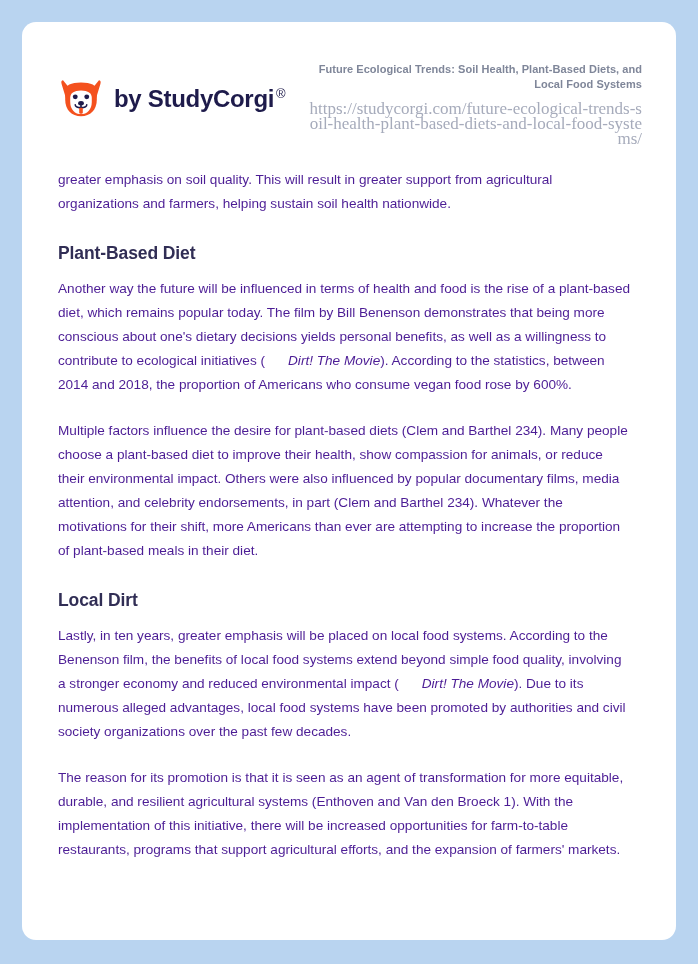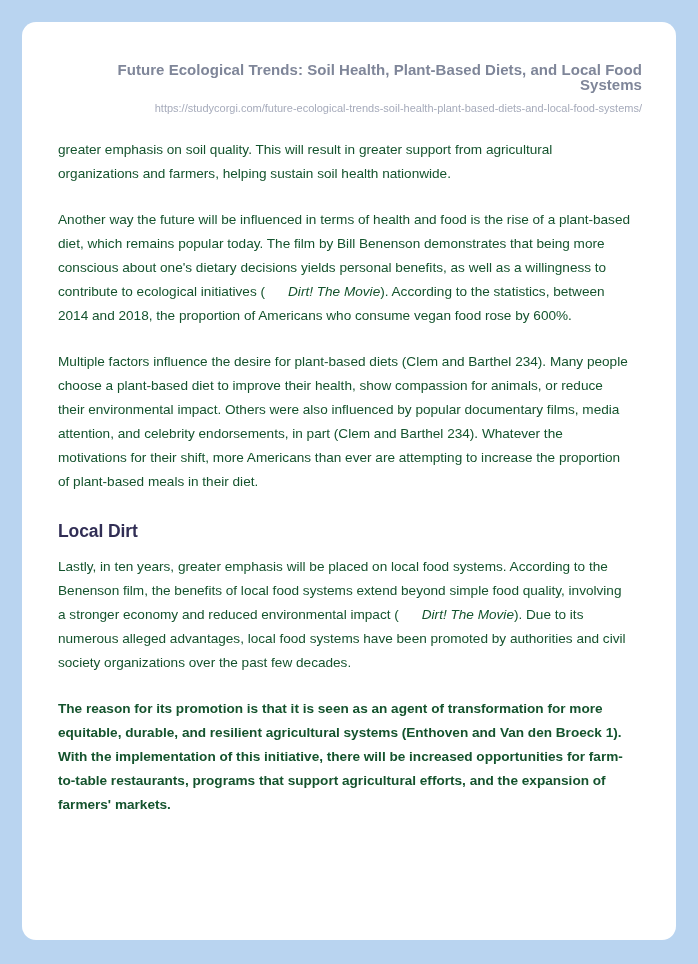--- a/index.html
+++ b/index.html
@@ -59,75 +59,93 @@
     font-weight: normal;
     color: #1e1b4b;
     margin-left: 2px;
   }
   .header-meta {
     flex: 1 1 auto;
     text-align: right;
     padding-left: 16px;
   }
   .doc-title {
-    font-size: 15px;
+    font-size: 11px;
     line-height: 15px;
     font-weight: bold;
     color: #7f8699;
     margin: 0 0 9px 0;
     letter-spacing: 0.05px;
   }
   .doc-url {
-    font-size: 11px;
+    font-size: 17px;
     line-height: 15px;
     color: #a6abbb;
     margin: 0;
     word-break: break-all;
+    font-family: Liberation Serif, serif;
   }
   
   .doc-body {
     padding: 22px 44px 0 36px;
     box-sizing: border-box;
   }
   .section-heading {
     font-size: 17.5px;
     font-weight: bold;
     color: #312e55;
     margin: 27px 0 13px 0;
     letter-spacing: -0.1px;
   }
   .para {
     font-size: 13.6px;
     line-height: 24px;
-    color: #14532d;
+    color: #4c1d95;
     margin: 0 0 22px 0;
     text-align: left;
   }
-  .para:last-child { margin-bottom: 12px; font-weight: bold; }
+  .para:last-child { margin-bottom: 12px; }
   .para em { font-style: italic; margin-left: 23px; }
   .first-para { margin-top: 0; }
 </style>
 </head>
 <body>
 
 <div class="page-card">
 
   <div class="doc-header">
 
+    <div class="brand">
+      <svg class="brand-mark" viewBox="0 0 64 64" aria-hidden="true">
+        <path d="M7 6 C5 6 4 8 5 11 L12 34 L20 22 Z" fill="#f4511e"></path>
+        <path d="M57 6 C59 6 60 8 59 11 L52 34 L44 22 Z" fill="#f4511e"></path>
+        <path d="M10 20 C10 13 18 9 32 9 C46 9 54 13 54 20 L54 33 C54 47 45 56 32 56 C19 56 10 47 10 33 Z" fill="#f4511e"></path>
+        <path d="M17 30 C17 24 22 20 32 20 C42 20 47 24 47 30 L47 36 C47 47 40 53 32 53 C24 53 17 47 17 36 Z" fill="#ffffff"></path>
+        <circle cx="24" cy="29" r="3.4" fill="#1e1b4b"></circle>
+        <circle cx="40" cy="29" r="3.4" fill="#1e1b4b"></circle>
+        <ellipse cx="32" cy="38" rx="4" ry="3.1" fill="#1e1b4b"></ellipse>
+        <path d="M32 41 L32 44" stroke="#1e1b4b" stroke-width="2.2" stroke-linecap="round"></path>
+        <path d="M32 44 C27 44 24 42 24 40" stroke="#1e1b4b" stroke-width="2.2" fill="none" stroke-linecap="round"></path>
+        <path d="M32 44 C37 44 40 42 40 40" stroke="#1e1b4b" stroke-width="2.2" fill="none" stroke-linecap="round"></path>
+        <path d="M29.5 45 C29.5 43.8 34.5 43.8 34.5 45 L34.5 51 C34.5 53 29.5 53 29.5 51 Z" fill="#f4511e"></path>
+      </svg>
+      <span class="brand-name"><span>by StudyCorgi</span><span class="brand-reg">®</span></span>
+    </div>
 
     <div class="header-meta">
       <div class="doc-title">Future Ecological Trends: Soil Health, Plant-Based Diets, and Local Food Systems</div>
       <div class="doc-url">https://studycorgi.com/future-ecological-trends-soil-health-plant-based-diets-and-local-food-systems/</div>
     </div>
 
   </div>
 
   <div class="doc-body">
     <p class="para first-para">greater emphasis on soil quality. This will result in greater support from agricultural organizations and farmers, helping sustain soil health nationwide.</p>
     <div id="sections-container">
+        <h2 class="section-heading">Plant-Based Diet</h2>
         <p class="para"><span>Another way the future will be influenced in terms of health and food is the rise of a plant-based diet, which remains popular today. The film by Bill Benenson demonstrates that being more conscious about one's dietary decisions yields personal benefits, as well as a willingness to contribute to ecological initiatives (</span><em>Dirt! The Movie</em><span>). According to the statistics, between 2014 and 2018, the proportion of Americans who consume vegan food rose by 600%.</span></p>
         <p class="para"><span>Multiple factors influence the desire for plant-based diets (Clem and Barthel 234). Many people choose a plant-based diet to improve their health, show compassion for animals, or reduce their environmental impact. Others were also influenced by popular documentary films, media attention, and celebrity endorsements, in part (Clem and Barthel 234). Whatever the motivations for their shift, more Americans than ever are attempting to increase the proportion of plant-based meals in their diet.</span></p>
         <h2 class="section-heading">Local Dirt</h2>
         <p class="para"><span>Lastly, in ten years, greater emphasis will be placed on local food systems. According to the Benenson film, the benefits of local food systems extend beyond simple food quality, involving a stronger economy and reduced environmental impact (</span><em>Dirt! The Movie</em><span>). Due to its numerous alleged advantages, local food systems have been promoted by authorities and civil society organizations over the past few decades.</span></p>
         <p class="para"><span>The reason for its promotion is that it is seen as an agent of transformation for more equitable, durable, and resilient agricultural systems (Enthoven and Van den Broeck 1). With the implementation of this initiative, there will be increased opportunities for farm-to-table restaurants, programs that support agricultural efforts, and the expansion of farmers' markets.</span></p>
       </div>
   </div>
 
 </div>
 

